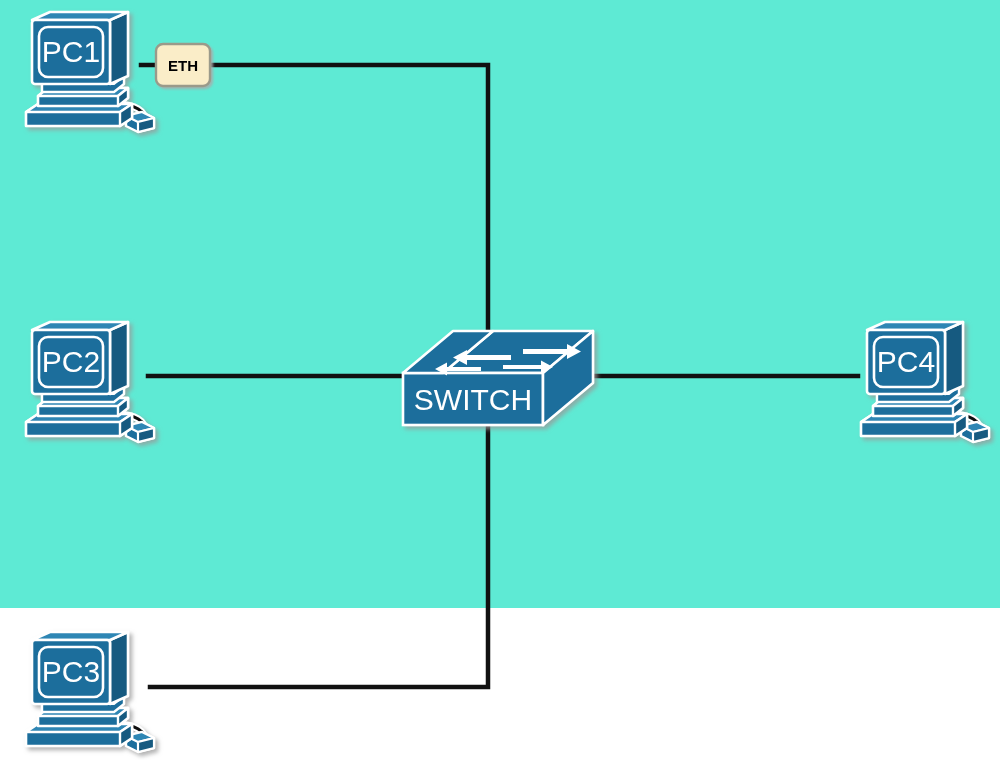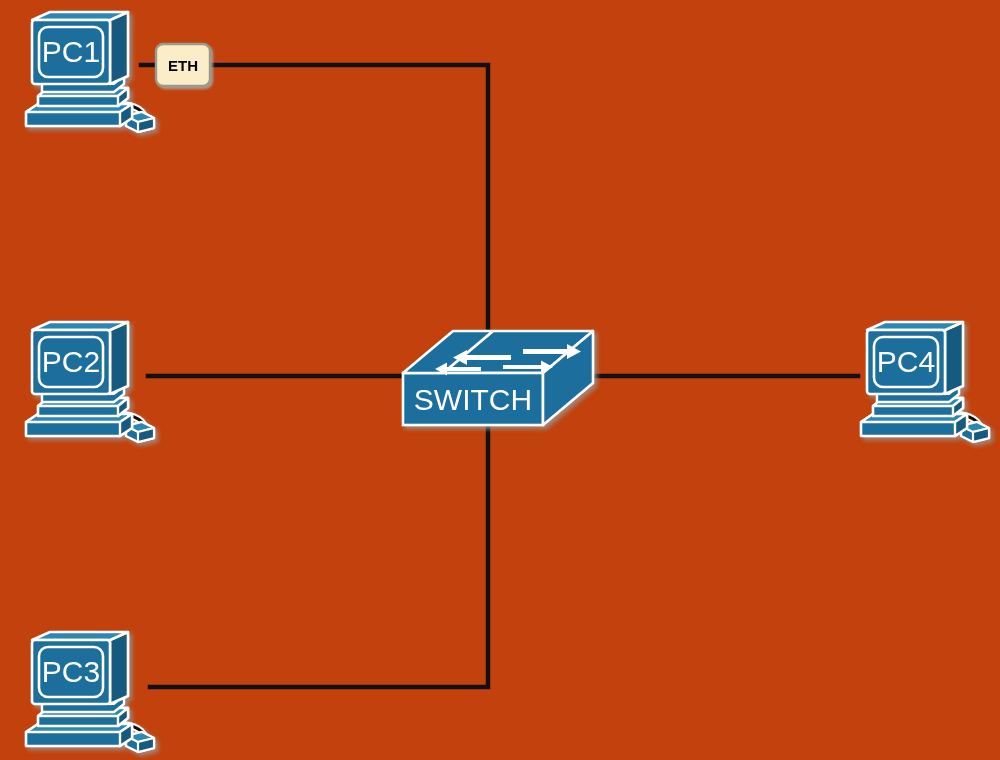--- a/index.html
+++ b/index.html
@@ -10,22 +10,22 @@
   }
   body {
     font-family: "Liberation Sans", sans-serif;
     width: 1000px;
     height: 760px;
     overflow: hidden;
   }
   #canvas {
     position: relative;
     width: 1000px;
-    height: 760px;
-    background: #c2410c;
+    height: 608px;
+    background: #5eead4;
   }
   #diagram-svg {
     position: absolute;
     left: 0;
     top: 0;
     width: 1000px;
     height: 760px;
   }
   .pc-label {
     font-family: "Liberation Sans", sans-serif;

